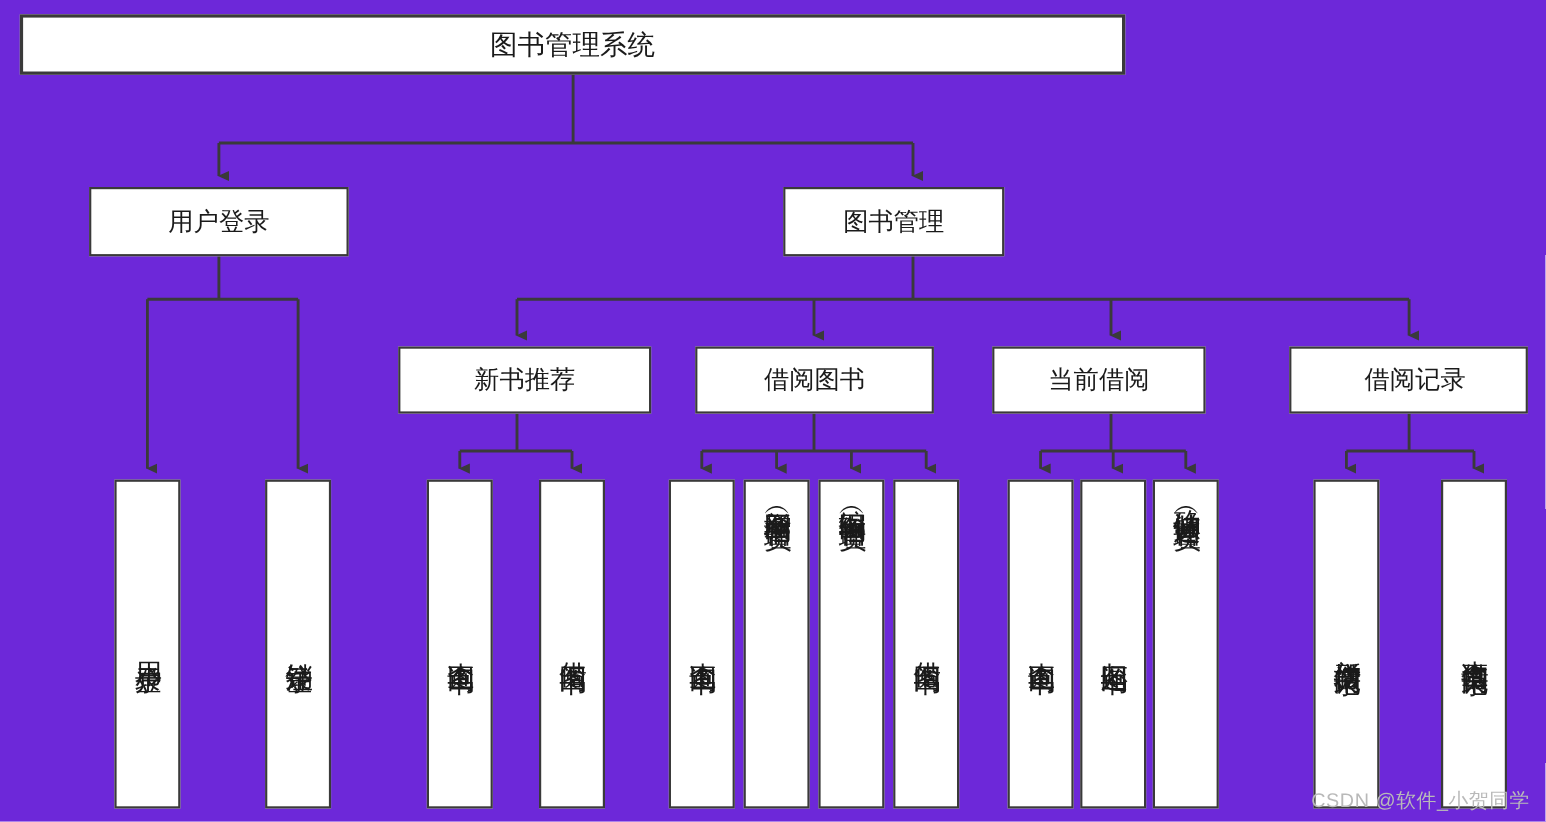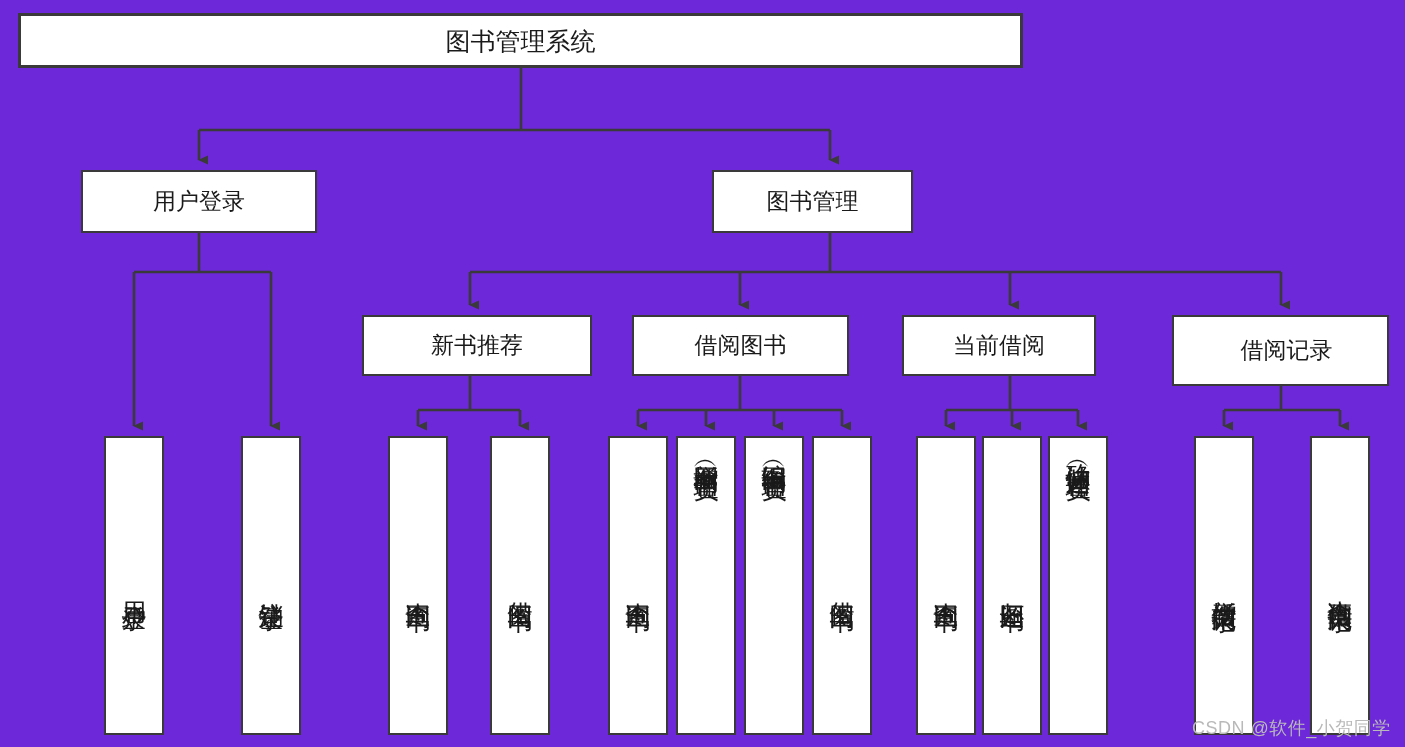--- a/index.html
+++ b/index.html
@@ -155,21 +155,21 @@
 
   <div class="node level-3" style="left:362px; top:315px; width:230px; height:61px;">
     <span class="node-label">新书推荐</span>
   </div>
   <div class="node level-3" style="left:632px; top:315px; width:217px; height:61px;">
     <span class="node-label">借阅图书</span>
   </div>
   <div class="node level-3" style="left:902px; top:315px; width:194px; height:61px;">
     <span class="node-label">当前借阅</span>
   </div>
-  <div class="node level-3" style="left:1172px; top:315px; width:217px; height:71px;padding-left:12px;">
+  <div class="node level-3" style="left:1172px; top:315px; width:217px; height:61px;padding-left:12px;">
     <span class="node-label">借阅记录</span>
   </div>
 
   <div class="node leaf align-mid" style="left:104px; top:436px; width:60px; height:299px;">
     <span class="node-label">用户登录</span>
   </div>
   <div class="node leaf align-mid" style="left:241px; top:436px; width:60px; height:299px;">
     <span class="node-label">注销登录</span>
   </div>
 

